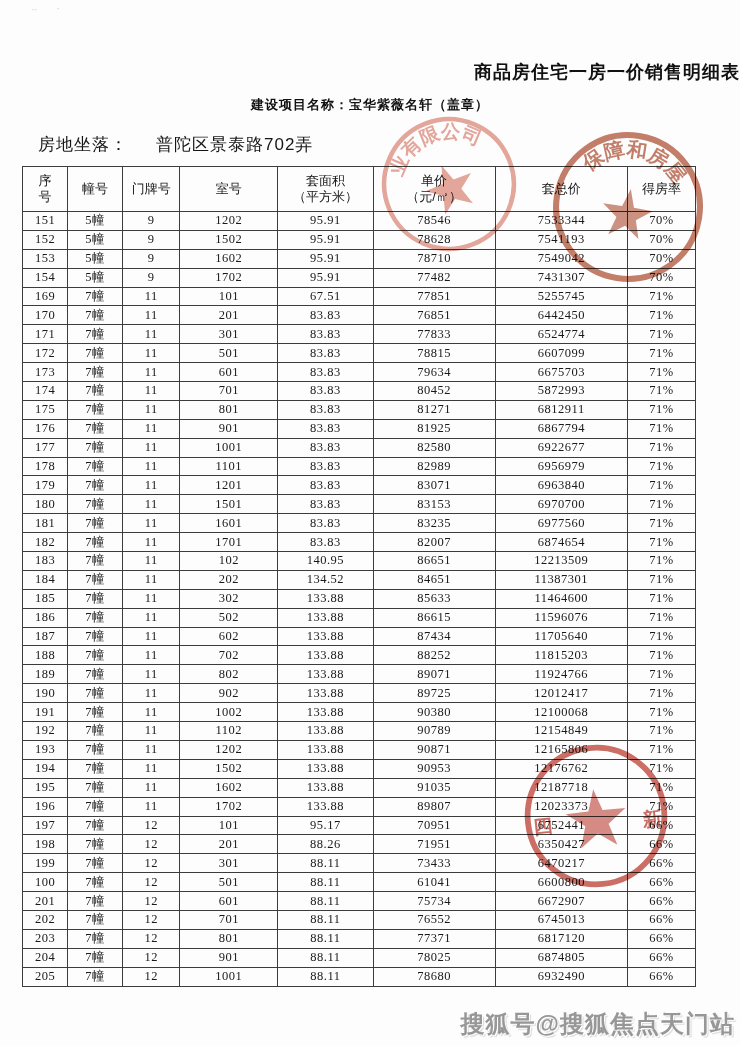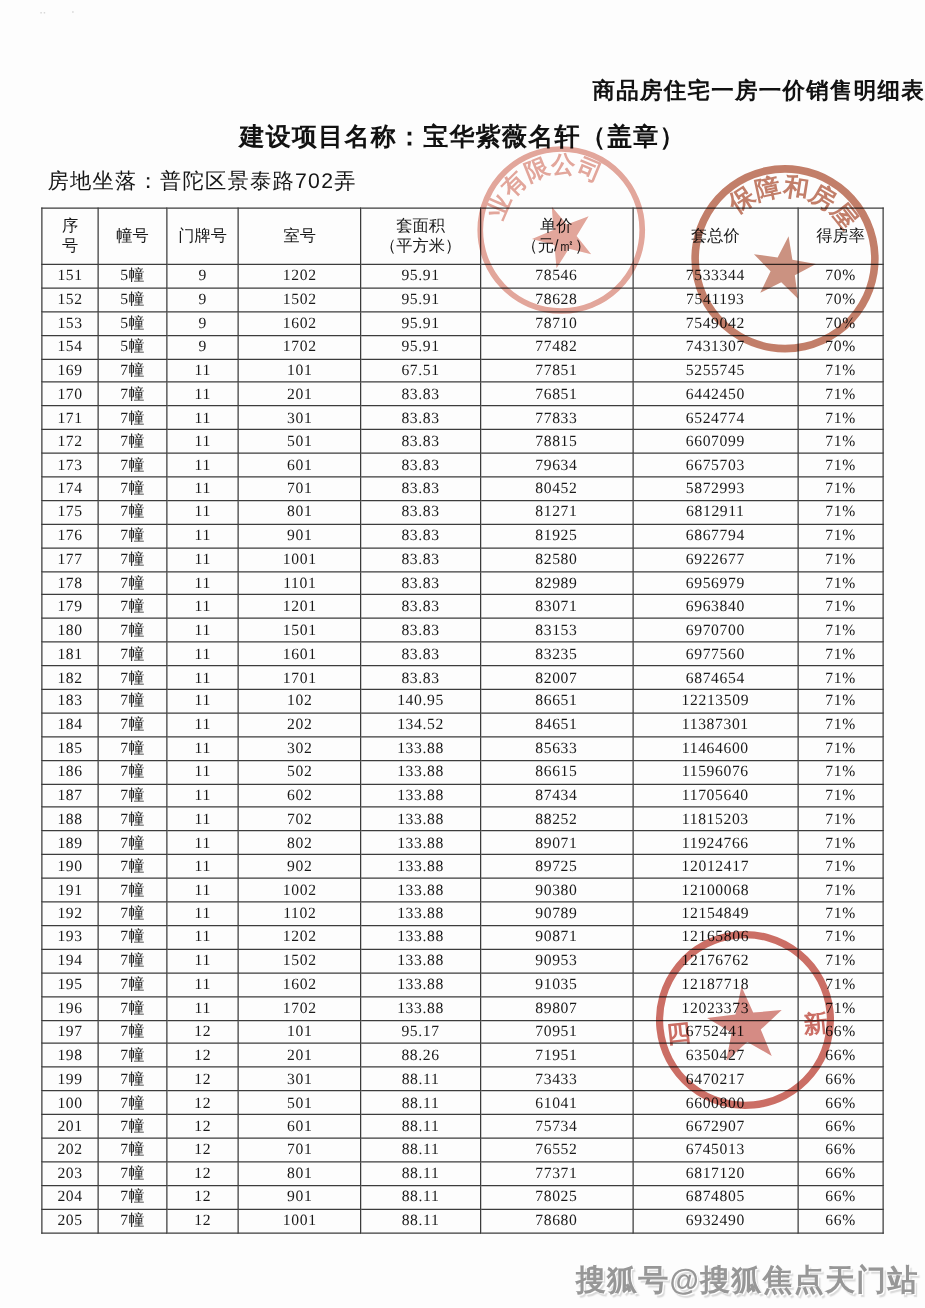--- a/index.html
+++ b/index.html
@@ -14,33 +14,33 @@
   .page{position:absolute;inset:0;}
 
   
   .doc-title{
     position:absolute;top:60px;left:0;width:740px;
     text-align:right;font-size:18px;font-weight:bold;
     letter-spacing:1px;color:#111;
   }
   .doc-subtitle{
     position:absolute;top:96px;left:0;width:740px;
-    text-align:center;font-size:20px;font-weight:bold;
+    text-align:center;font-size:13px;font-weight:bold;
     letter-spacing:1px;color:#111;
   }
   .location-line{
     position:absolute;top:133px;left:38px;
     font-size:17px;color:#151515;font-weight:500;
     letter-spacing:1px;
   }
-  .location-line .loc-value{margin-left:0;}
+  .location-line .loc-value{margin-left:28px;}
 
   
   table.price-table{
-    position:absolute;left:33px;top:166px;width:674px;
+    position:absolute;left:22px;top:166px;width:674px;
     border-collapse:collapse;table-layout:fixed;
     font-family:"Liberation Serif", serif;
     background:transparent;
   }
   .price-table th,.price-table td{
     border:1px solid #3c3c3c;
     text-align:center;vertical-align:middle;
     padding:0;overflow:hidden;
   }
   .price-table thead th{

